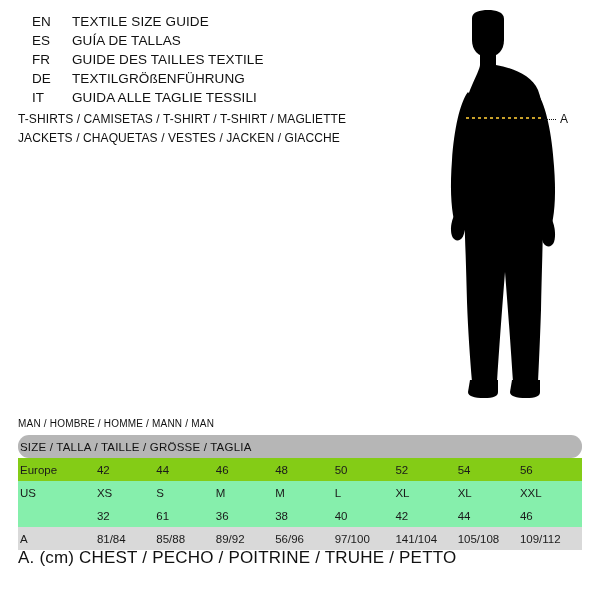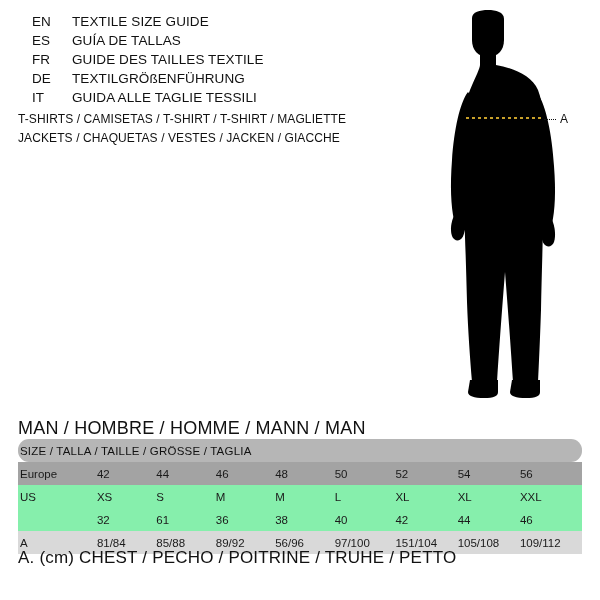--- a/index.html
+++ b/index.html
@@ -87,23 +87,24 @@
   }
 
   
   .table-wrap {
     position: absolute;
     left: 18px;
     top: 418px;
     width: 564px;
   }
   .man-title {
-    font-size: 18px;
+    font-size: 10px;
     color: #111111;
     letter-spacing: 0.2px;
+    margin-bottom: 6px;
   }
   table.size-table {
     border-collapse: collapse;
     width: 564px;
     font-size: 11.5px;
     color: #1a1a1a;
   }
   table.size-table td {
     padding: 3px 0 3px 0;
     height: 17px;
@@ -124,21 +125,21 @@
   tr.head-row td {
     font-size: 11.5px;
     color: #111111;
     letter-spacing: 0.2px;
     border-radius: 11px;
   }
   tr.band {
     background: #86efac;
   }
   tr.plain {
-    background: #a3a3a3;
+    background: #84cc16;
   }
   tr.band-last {
     background: #d9d9d9;
   }
   .footnote {
     position: absolute;
     left: 18px;
     top: 548px;
     font-size: 17px;
     color: #111111;
@@ -260,21 +261,21 @@
           <td class="val">44</td>
           <td class="val">46</td>
         </tr>
         <tr class="band-last">
           <td class="lbl">A</td>
           <td class="val">81/84</td>
           <td class="val">85/88</td>
           <td class="val">89/92</td>
           <td class="val">56/96</td>
           <td class="val">97/100</td>
-          <td class="val">151/104</td>
+          <td class="val">141/104</td>
           <td class="val">105/108</td>
           <td class="val">109/112</td>
         </tr>
       </tbody>
     </table>
   </div>
 
   <div class="footnote">A. (cm) CHEST / PECHO / POITRINE / TRUHE / PETTO</div>
 
 </div>

